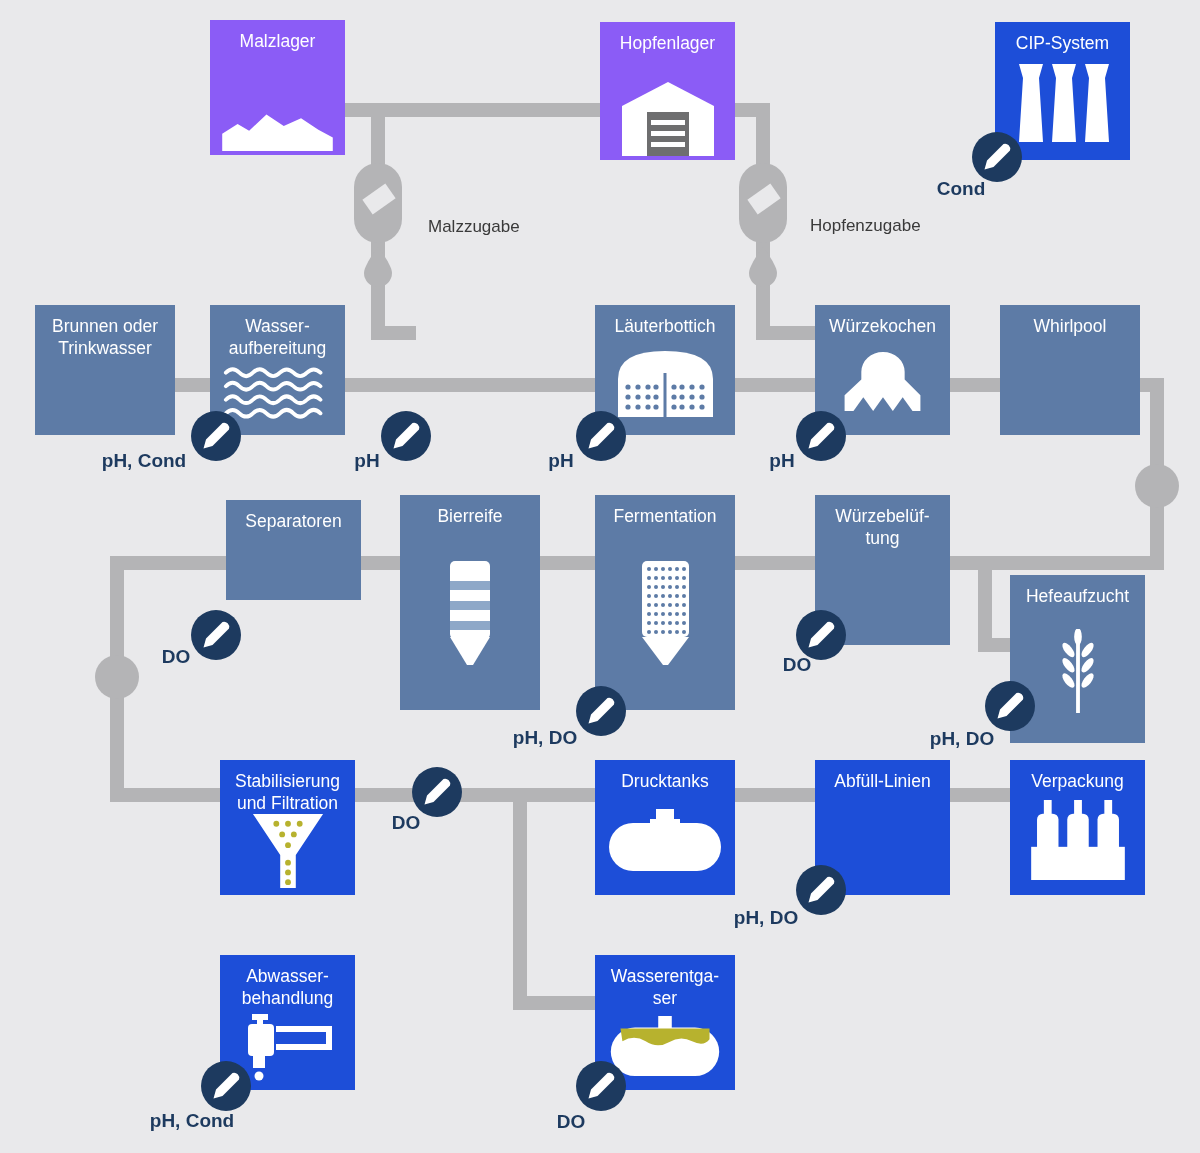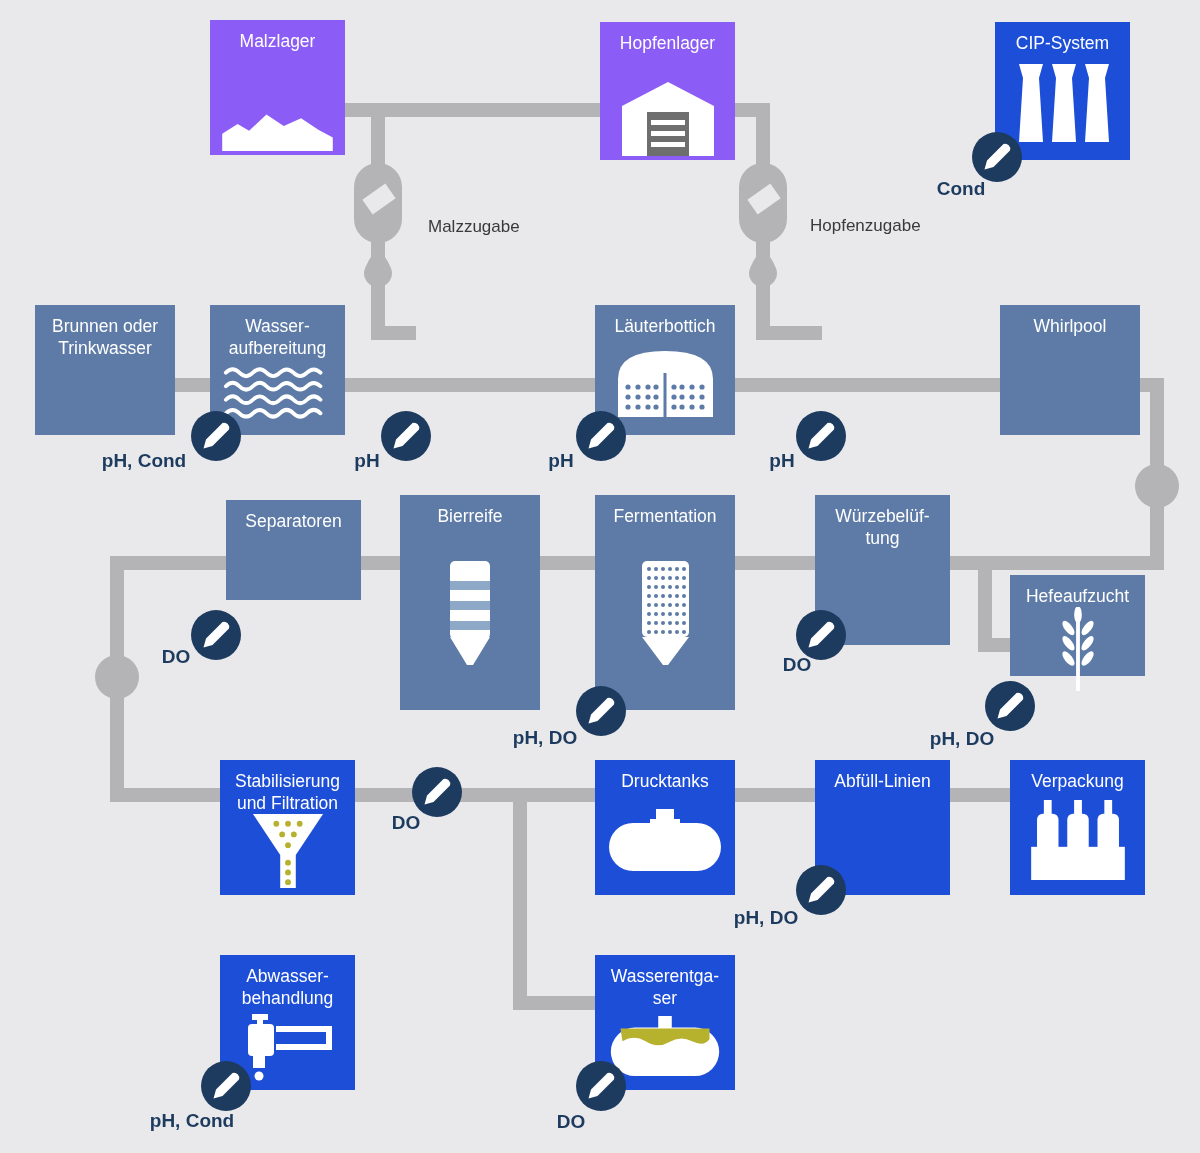--- a/index.html
+++ b/index.html
@@ -150,20 +150,31 @@
             <circle cx="84" cy="50" r="2.6"></circle>
           <circle cx="56" cy="60" r="2.6"></circle>
             <circle cx="64" cy="60" r="2.6"></circle>
             <circle cx="74" cy="60" r="2.6"></circle>
             <circle cx="84" cy="60" r="2.6"></circle>
         </g>
       </svg>
     </div>
   </div>
 
+  <div class="node blue" style="left:815px;top:305px;width:135px;height:130px">
+    <div class="node-label">Würzekochen</div>
+    <div class="node-icon">
+      <svg width="95" height="64" viewBox="0 0 95 65">
+        <path d="M26 22 A22 20 0 0 1 70 22 L70 30 L86 46 L86 62 L9 62 L9 46 L26 30 Z" fill="#fff"></path>
+        <polygon points="18,62 28,48 38,62" fill="#5d7ba6"></polygon>
+        <polygon points="38,62 48,48 58,62" fill="#5d7ba6"></polygon>
+        <polygon points="58,62 68,48 78,62" fill="#5d7ba6"></polygon>
+      </svg>
+    </div>
+  </div>
 
   <div class="node blue" style="left:1000px;top:305px;width:140px;height:130px">
     <div class="node-label">Whirlpool</div>
   </div>
 
   <div class="node blue" style="left:226px;top:500px;width:135px;height:100px">
     <div class="node-label">Separatoren</div>
   </div>
 
   <div class="node blue" style="left:400px;top:495px;width:140px;height:215px">
@@ -237,21 +248,21 @@
         </g>
       </svg>
     </div>
   </div>
 
   <div class="node blue" style="left:815px;top:495px;width:135px;height:150px">
     <div class="node-label">Würzebelüf-
 tung</div>
   </div>
 
-  <div class="node blue" style="left:1010px;top:575px;width:135px;height:101px">
+  <div class="node blue" style="left:1010px;top:575px;width:135px;height:168px">
     <div class="node-label">Hefeaufzucht</div>
     <div class="node-icon">
       <svg width="44" height="84" viewBox="0 0 44 88">
         <rect x="20" y="8" width="4" height="80" fill="#fff"></rect>
         <ellipse cx="22" cy="8" rx="4" ry="9" fill="#fff"></ellipse>
         <ellipse cx="12" cy="22" rx="4" ry="9" fill="#fff" transform="rotate(-38 12 22)"></ellipse>
         <ellipse cx="32" cy="22" rx="4" ry="9" fill="#fff" transform="rotate(38 32 22)"></ellipse>
         <ellipse cx="12" cy="38" rx="4" ry="9" fill="#fff" transform="rotate(-38 12 38)"></ellipse>
         <ellipse cx="32" cy="38" rx="4" ry="9" fill="#fff" transform="rotate(38 32 38)"></ellipse>
         <ellipse cx="12" cy="54" rx="4" ry="9" fill="#fff" transform="rotate(-38 12 54)"></ellipse>

